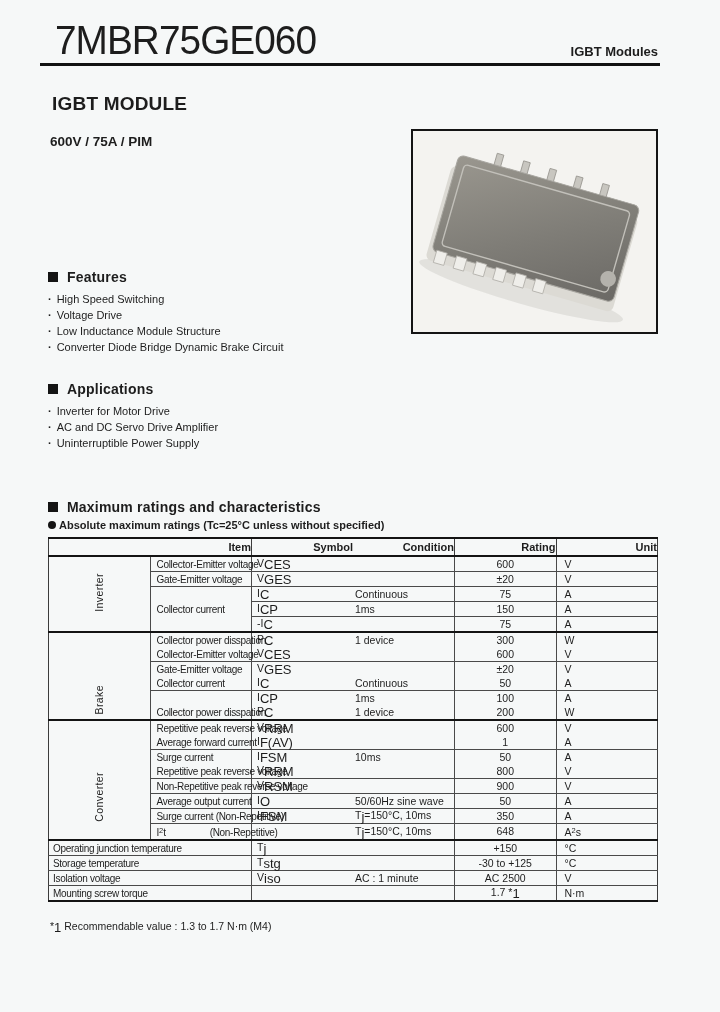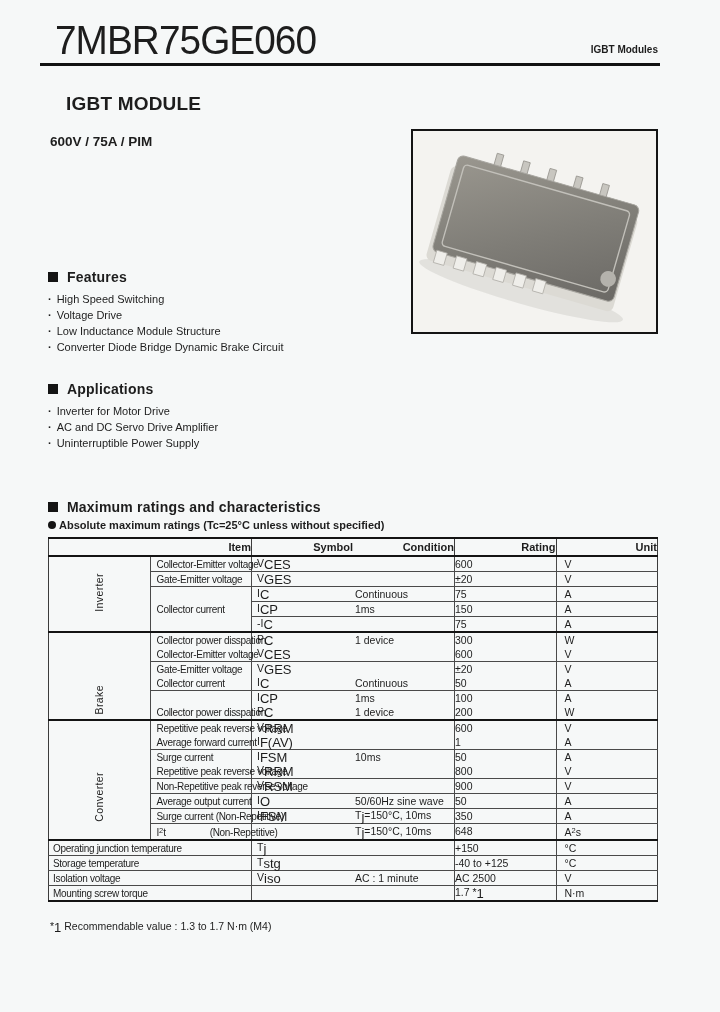--- a/index.html
+++ b/index.html
@@ -3,23 +3,23 @@
 <meta charset="utf-8">
 <style>
   html,body{margin:0;padding:0;}
   body{background:#e9ebeb;}
   .page{position:relative;width:720px;height:1012px;background:#f6f8f8;
         font-family:"Liberation Sans",sans-serif;color:#1d1d1d;overflow:hidden;}
 
   
   .partno{position:absolute;left:55px;top:20px;font-size:40px;font-weight:400;
           letter-spacing:-1px;line-height:1;transform:scaleX(.97);transform-origin:left;}
-  .category{position:absolute;right:62px;top:44px;font-size:10px;font-weight:bold;}
+  .category{position:absolute;right:62px;top:44px;font-size:13px;font-weight:bold;}
   .rule{position:absolute;left:40px;top:63px;width:620px;height:3px;background:#121212;}
-  .module-title{position:absolute;left:66px;top:93px;font-size:19px;font-weight:bold;letter-spacing:.2px;}
+  .module-title{position:absolute;left:52px;top:93px;font-size:19px;font-weight:bold;letter-spacing:.2px;}
   .subtitle{position:absolute;left:50px;top:134px;font-size:13.5px;font-weight:bold;}
 
   
   .photo-box{position:absolute;left:411px;top:129px;width:247px;height:205px;
              border:2px solid #141414;background:#f4f3f0;box-sizing:border-box;}
   .photo-box svg{display:block;width:100%;height:100%;}
 
   
   .blk{position:absolute;left:48px;}
   .blk h3{margin:0;font-size:14px;font-weight:bold;display:flex;align-items:center;letter-spacing:.2px;}
@@ -51,21 +51,21 @@
   td.cell-thick{border-bottom:2px solid #141414 !important;}
   .c-group{border-right:1px solid #4a4a4a;text-align:center;vertical-align:middle;}
   .g-brake{vertical-align:bottom;padding-bottom:2px;}
   .g-converter{vertical-align:bottom;padding-bottom:14px;}
   .vlabel{writing-mode:vertical-rl;transform:rotate(180deg);font-size:10.5px;letter-spacing:.4px;}
   .c-item{border-right:1px solid #4a4a4a;padding-left:6px;font-size:10px;
           letter-spacing:-.3px;white-space:nowrap;}
   .c-item.full{padding-left:4px;}
   .c-sym{padding-left:5px;}
   .c-cond{border-right:1px solid #4a4a4a;padding-left:2px;}
-  .c-rating{border-right:1px solid #4a4a4a;text-align:left;}
+  .c-rating{border-right:1px solid #4a4a4a;text-align:center;}
   .c-unit{padding-left:8px;}
   .item2{margin-left:44px;}
   sub{font-size:13px;vertical-align:-2px;letter-spacing:0;}
   sup{font-size:7.5px;vertical-align:3px;letter-spacing:0;}
   .footnote{font-size:10.5px;margin-top:18px;padding-left:2px;}
 </style>
 </head>
 <body>
 
 <div class="page">
@@ -295,21 +295,21 @@
             <td class="c-item full" colspan="2">Operating junction temperature</td>
             <td class="c-sym">T<sub>j</sub></td>
             <td class="c-cond"></td>
             <td class="c-rating">+150</td>
             <td class="c-unit">°C</td>
           </tr>
           <tr class="b-thin">
             <td class="c-item full" colspan="2">Storage temperature</td>
             <td class="c-sym">T<sub>stg</sub></td>
             <td class="c-cond"></td>
-            <td class="c-rating">-40 to +125</td>
+            <td class="c-rating">-30 to +125</td>
             <td class="c-unit">°C</td>
           </tr>
           <tr class="b-thin">
             <td class="c-item full" colspan="2">Isolation voltage</td>
             <td class="c-sym">V<sub>iso</sub></td>
             <td class="c-cond">AC : 1 minute</td>
             <td class="c-rating">AC 2500</td>
             <td class="c-unit">V</td>
           </tr>
           <tr class="b-none">

